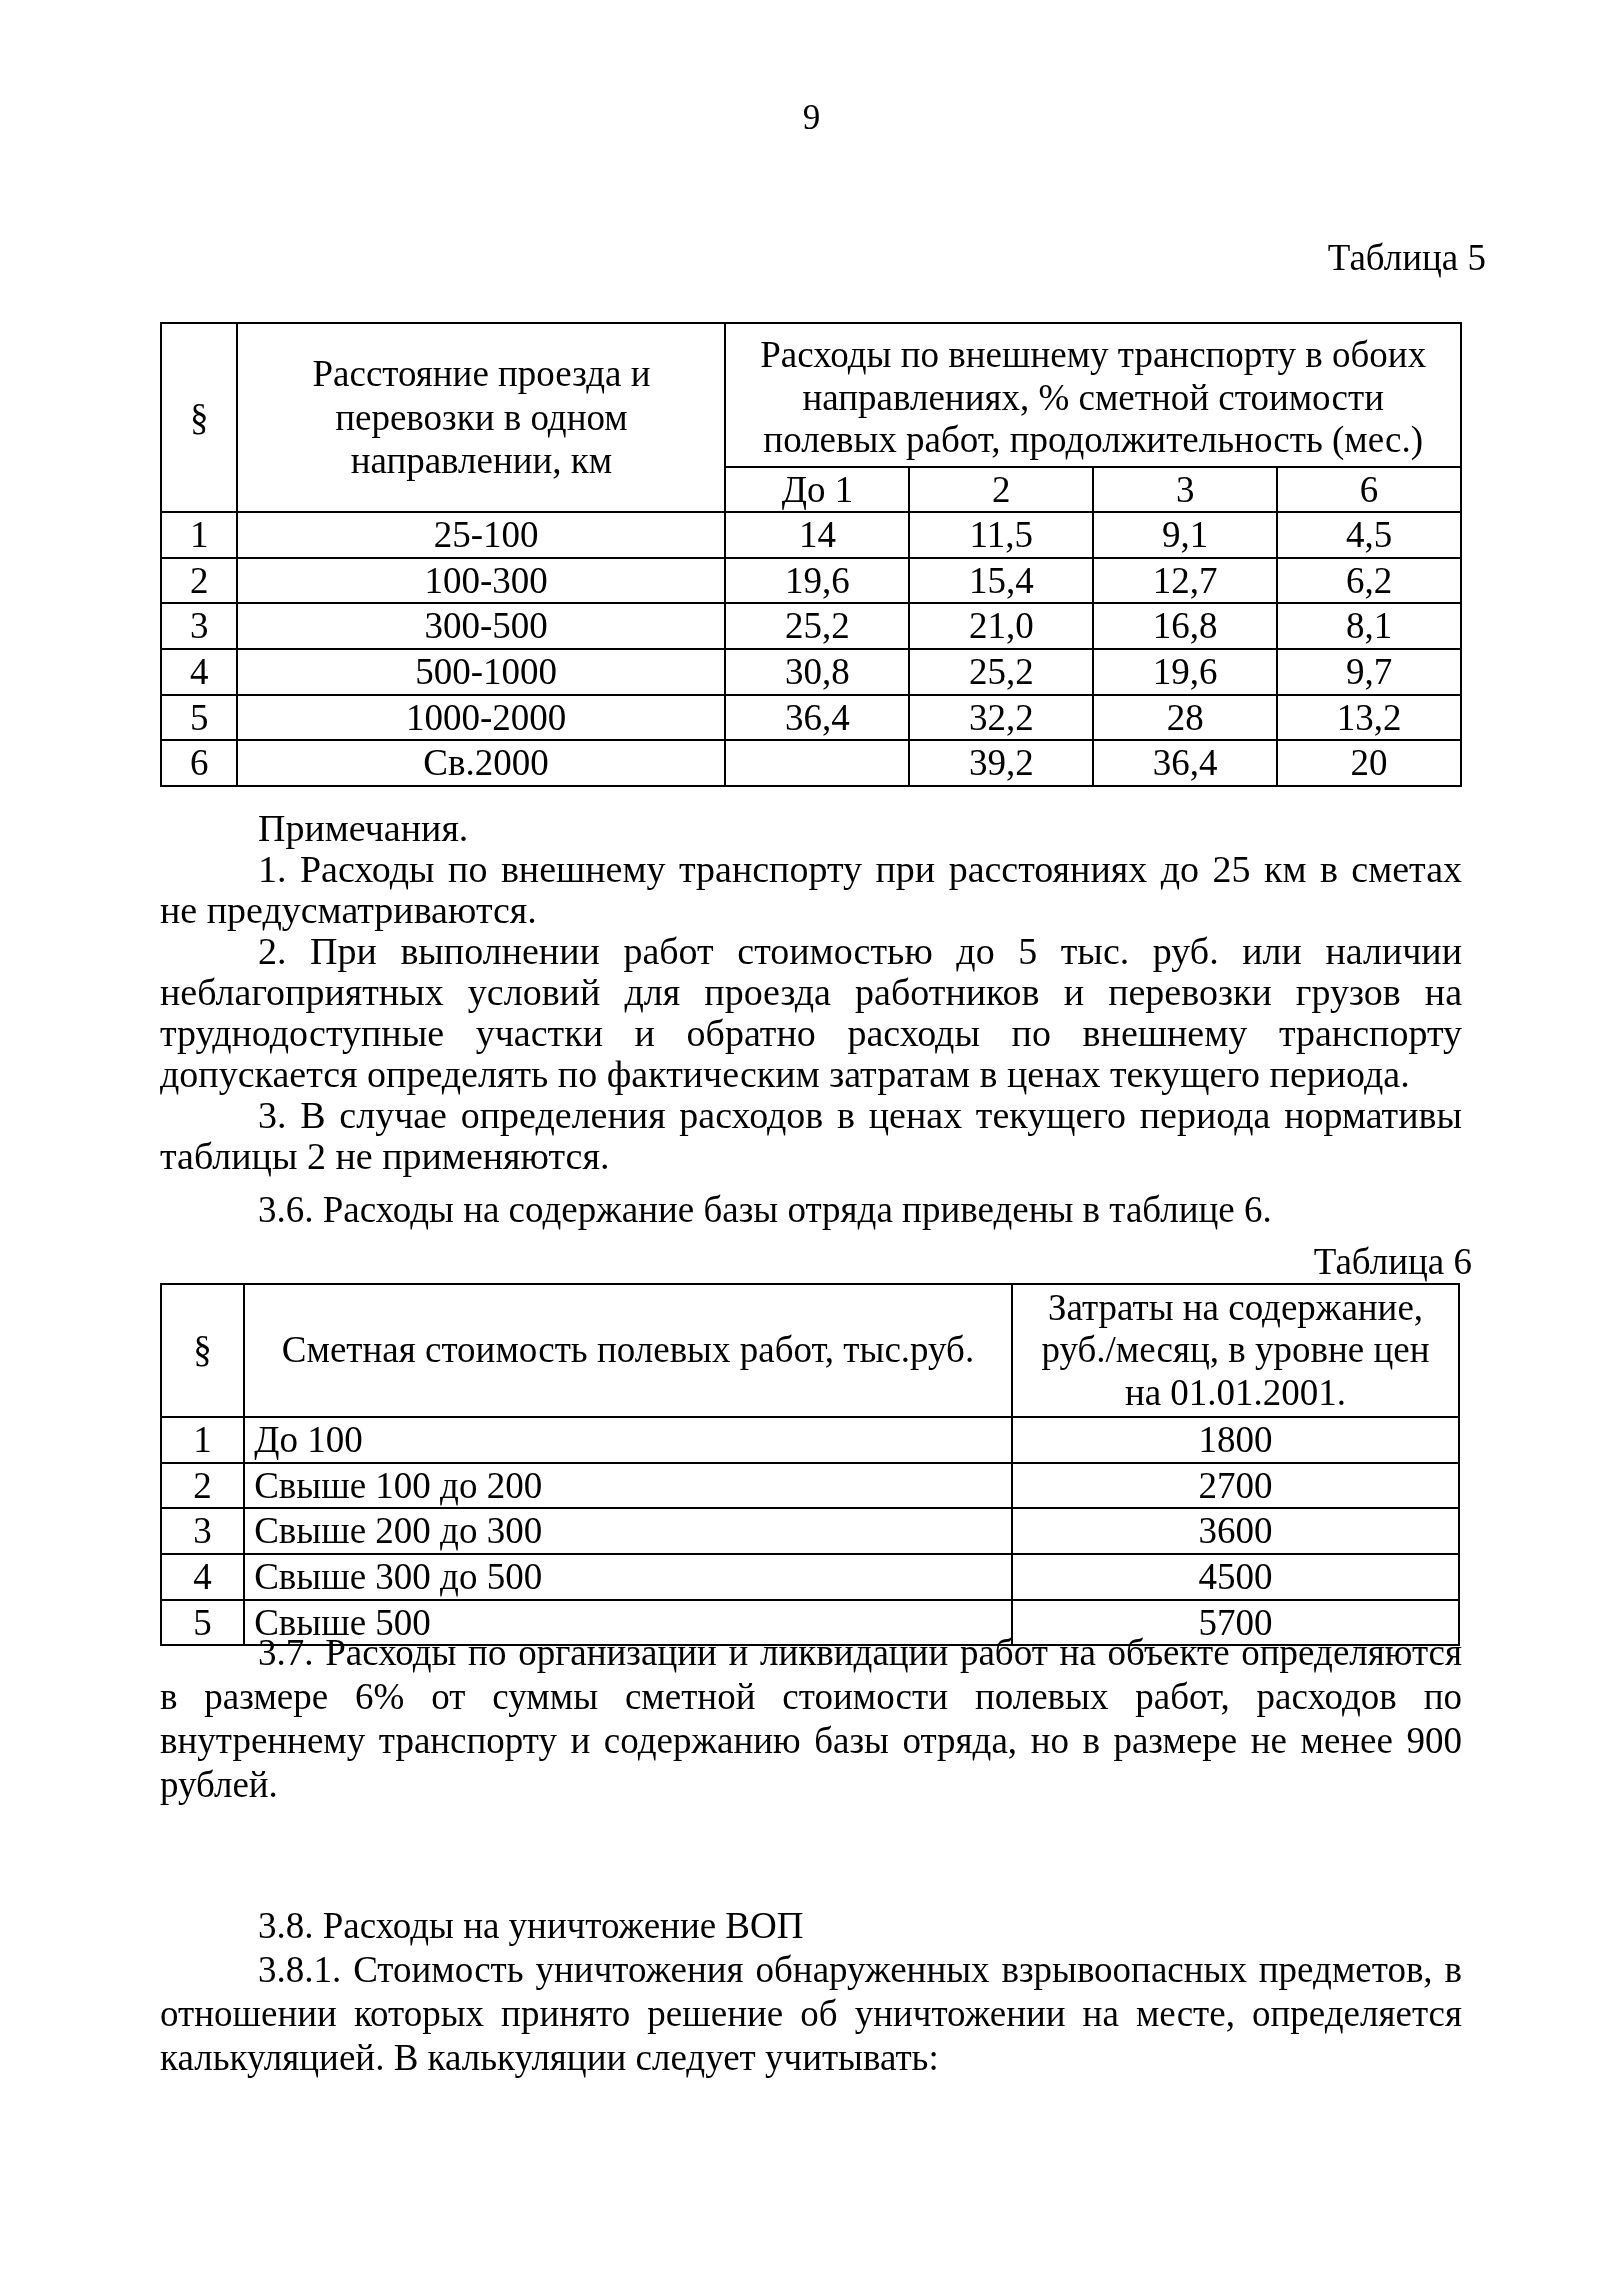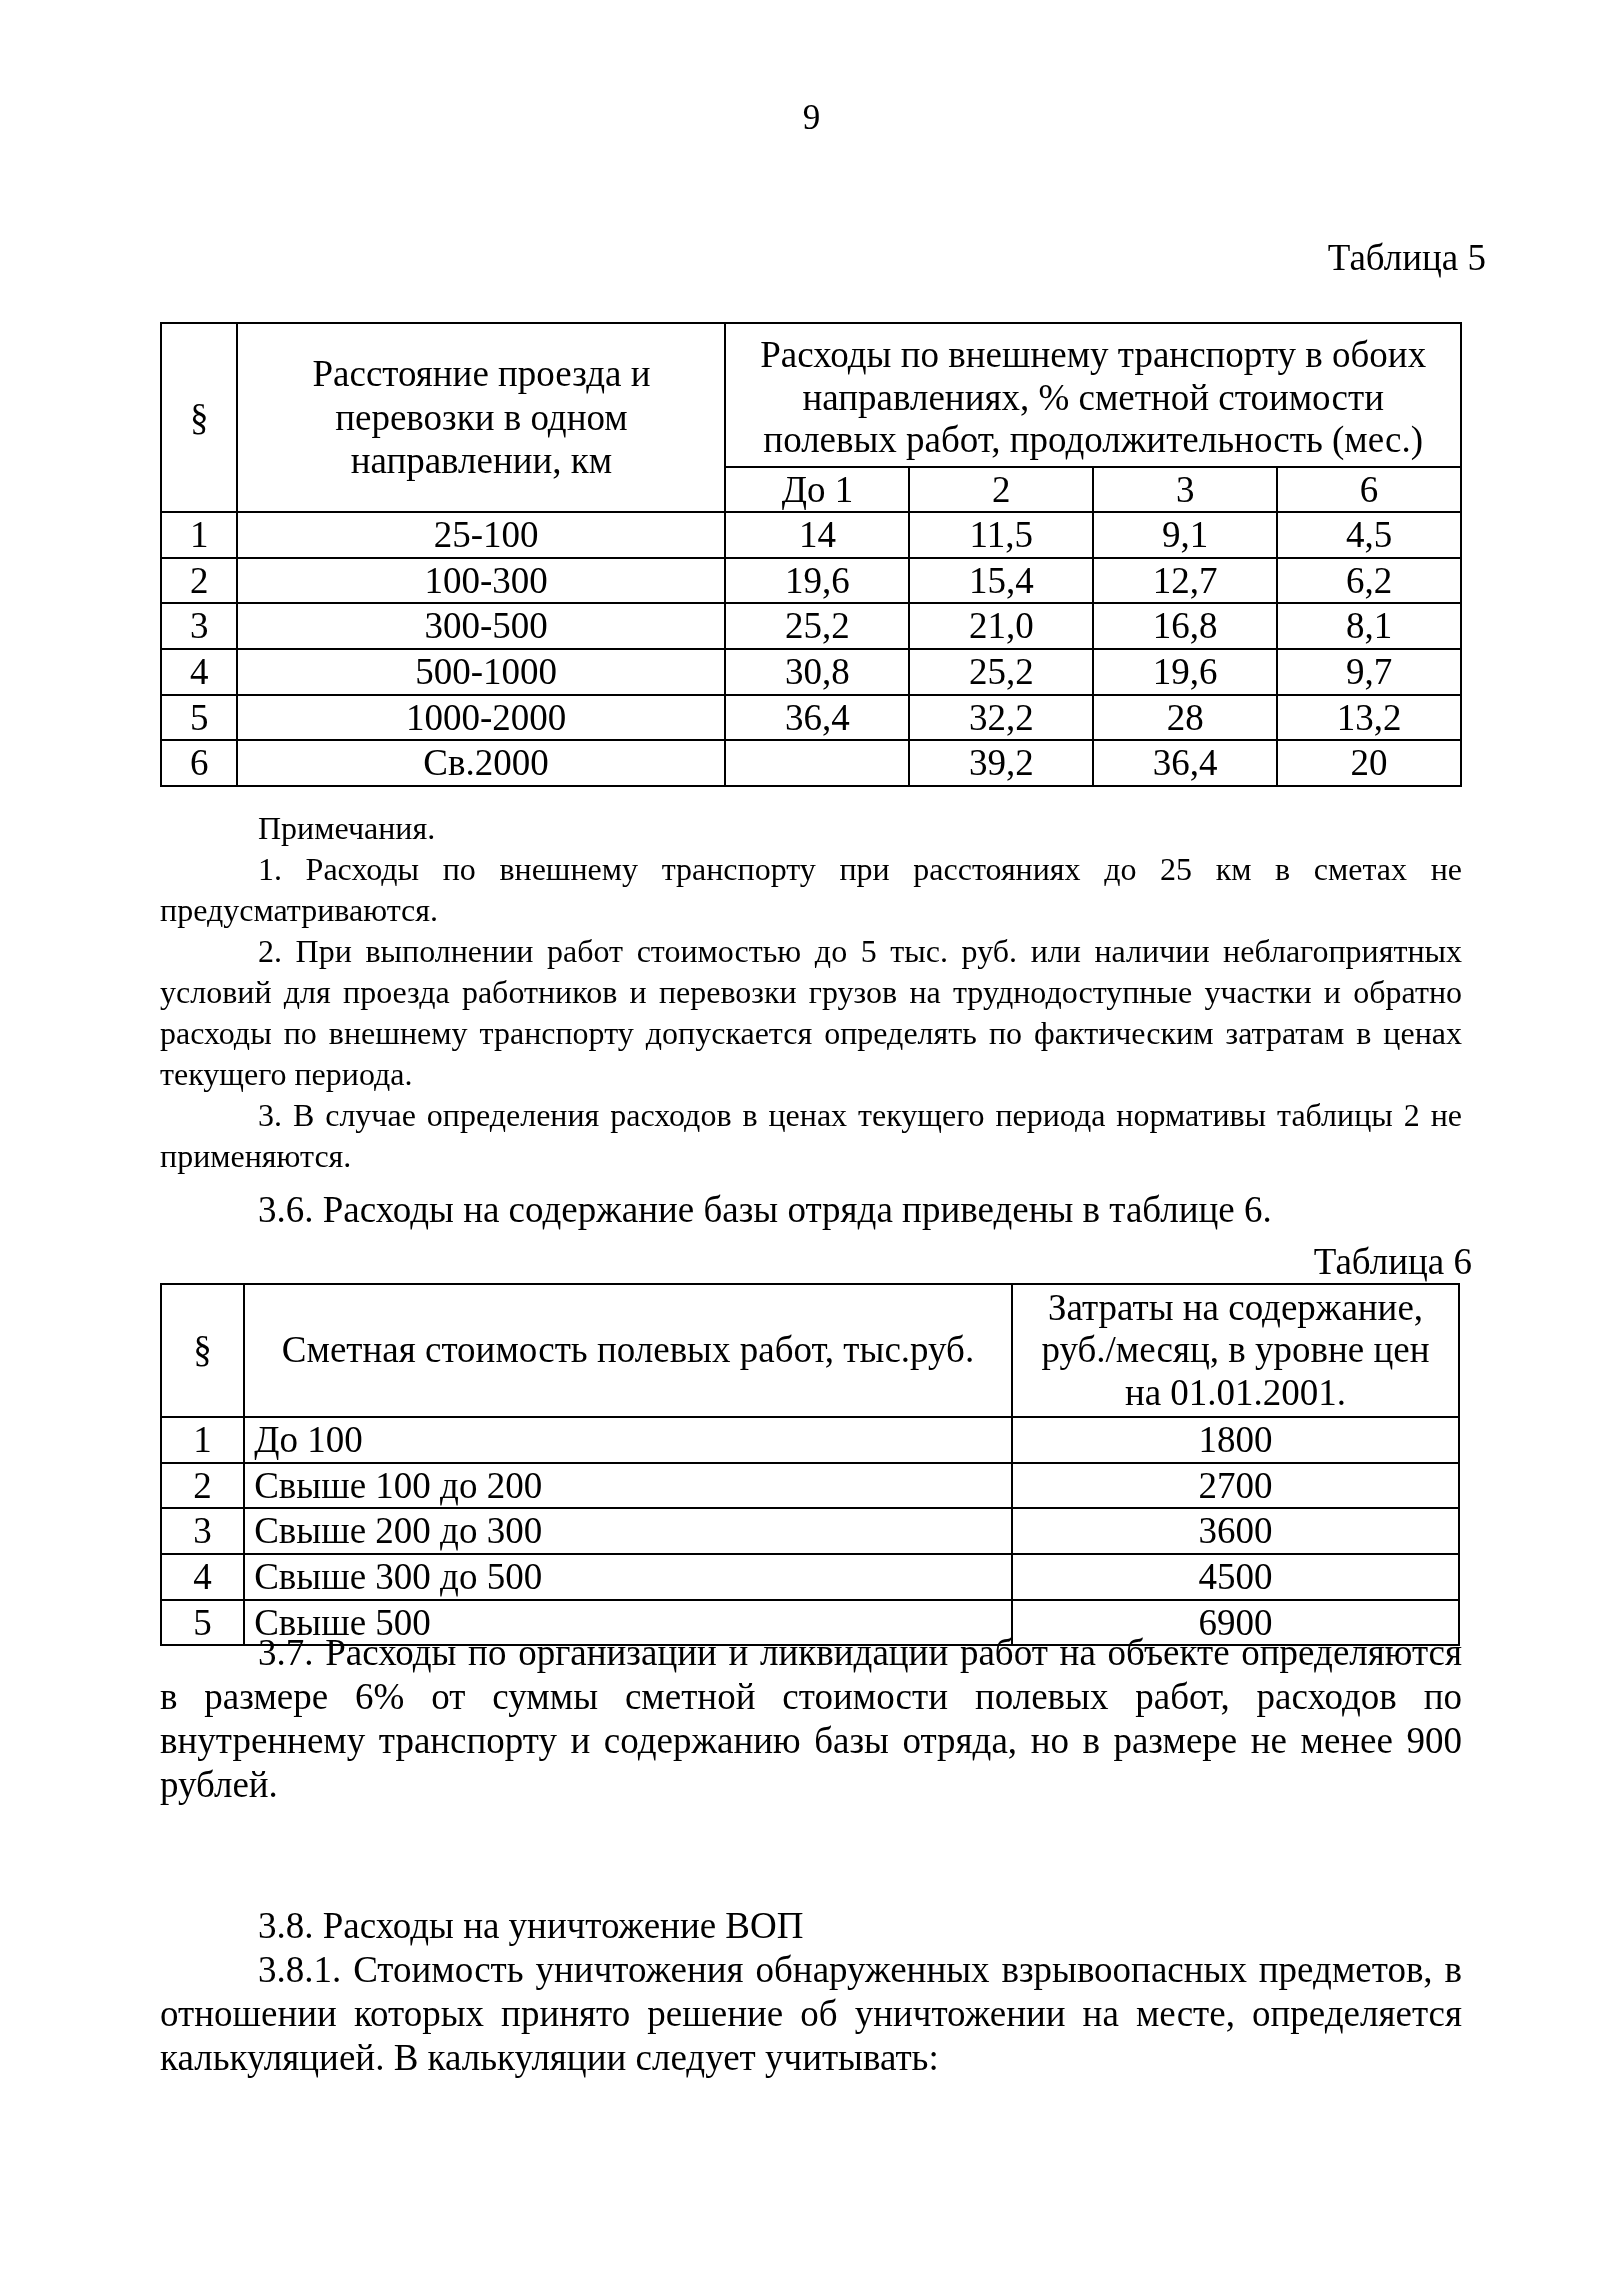--- a/index.html
+++ b/index.html
@@ -28,21 +28,21 @@
   #t5 tbody td.dist { text-align: center; padding-left: 9.2px; }
 
   #t6 { left: 160px; top: 1283px; width: 1300px; }
   #t6 .c-sec { width: 81px; text-align: center; }
   #t6 .c-name { width: 766px; margin-left: 40px; }
   #t6 .c-val { text-align: center; }
   #t6 thead th { text-align: center; vertical-align: middle; height: 131px; line-height: 1.15; }
   #t6 tbody td { height: 41px; }
   #t6 tbody td.name { text-align: left; padding-left: 9.2px; }
 
-  .notes { left: 160px; width: 1302px; font-size: 32px; line-height: 41px; }
+  .notes { left: 160px; width: 1302px; font-size: 38px; line-height: 41px; }
   .notes p { margin: 0; text-align: justify; }
   .notes .indent { text-indent: 98px; }
 
   .body-text { left: 160px; width: 1302px; font-size: 37px; line-height: 44px; }
   .body-text p { margin: 0; text-align: justify; text-indent: 98px; }
 </style>
 </head>
 <body>
 
 <div class="abs page-number">9</div>
@@ -166,21 +166,21 @@
       <td class="c-val">3600</td>
     </tr>
     <tr>
       <td class="c-sec">4</td>
       <td class="name">Свыше 300 до 500</td>
       <td class="c-val">4500</td>
     </tr>
     <tr>
       <td class="c-sec">5</td>
       <td class="name">Свыше 500</td>
-      <td class="c-val">6900</td>
+      <td class="c-val">5700</td>
     </tr>
   </tbody>
 </table>
 
 <div class="abs body-text" style="top:1631px;">
   <p>3.7. Расходы по организации и ликвидации работ на объекте определяются в размере 6% от суммы сметной стоимости полевых работ, расходов по внутреннему транспорту и содержанию базы отряда, но в размере не менее 900 рублей.</p>
 </div>
 
 <div class="abs body-text" style="top:1904px;">
   <p>3.8. Расходы на уничтожение ВОП</p>

